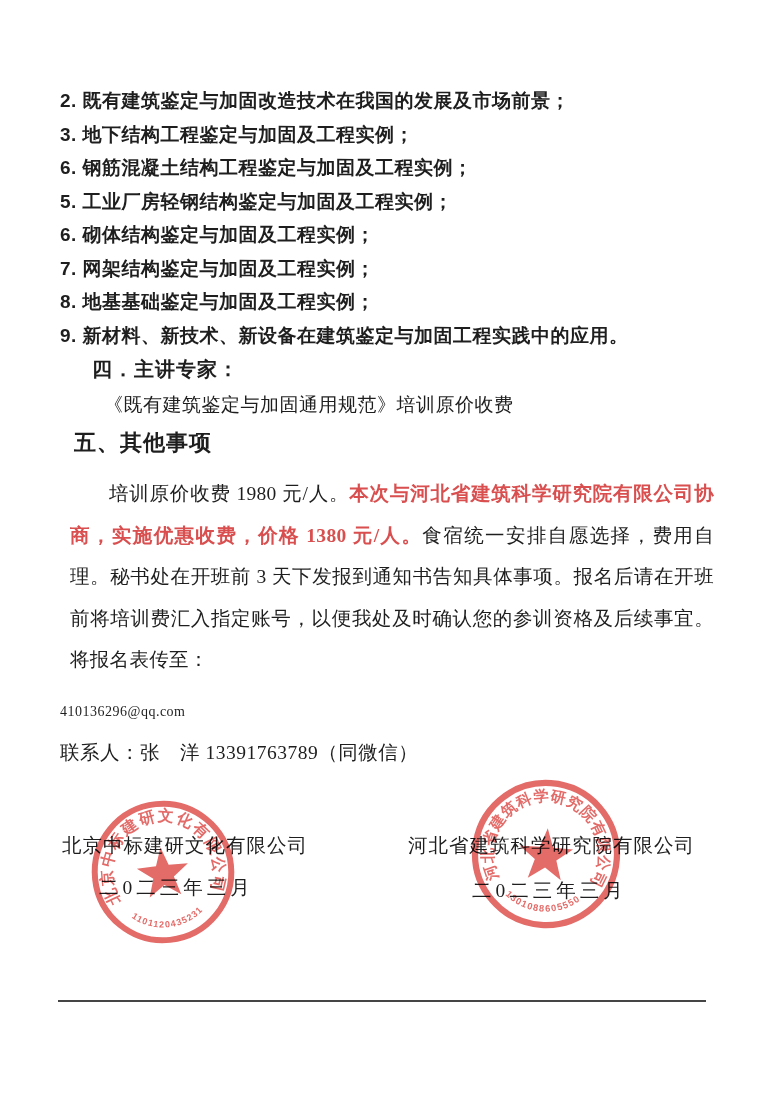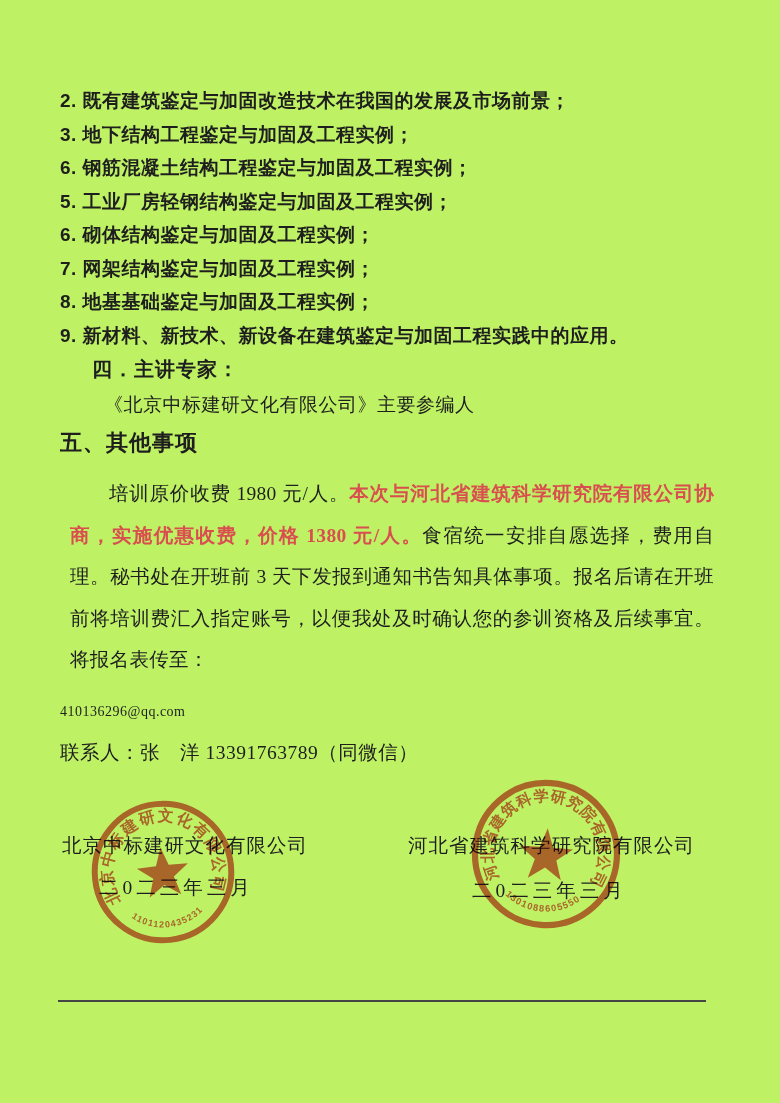--- a/index.html
+++ b/index.html
@@ -1,20 +1,20 @@
 <!DOCTYPE html>
 <html><head>
 <meta charset="utf-8">
 <style>
   html,body{margin:0;padding:0;background:#e8e8e8;}
   .page{
     position:relative;
     width:780px;height:1103px;
     margin:0 auto;
-    background:#bef264;
+    background:#ffffff;
     color:#1e1e1e;
     font-family:"Liberation Serif", serif;
     overflow:hidden;
   }
   .content{padding:84px 56px 0 60px;}
   .list-item{
     font-family:"Liberation Sans", sans-serif;
     font-weight:600;
     font-size:19px;
     line-height:33.5px;
@@ -36,20 +36,21 @@
     line-height:37px;
     padding-left:44px;
     letter-spacing:0.5px;
   }
   .h5{
     font-family:"Liberation Sans", sans-serif;
     font-weight:700;
     font-size:22px;
     line-height:40px;
     letter-spacing:1px;
+    margin-left:14px;
   }
   .para{
     font-size:19.5px;
     line-height:41.5px;
     text-align:justify;
     text-indent:2em;
     letter-spacing:0.3px;
     margin:10px;
   }
   .red{color:#d94f4f;font-weight:700;}
@@ -86,21 +87,21 @@
     <div class="list-item">2. 既有建筑鉴定与加固改造技术在我国的发展及市场前景；</div>
     <div class="list-item">3. 地下结构工程鉴定与加固及工程实例；</div>
     <div class="list-item">6. 钢筋混凝土结构工程鉴定与加固及工程实例；</div>
     <div class="list-item">5. 工业厂房轻钢结构鉴定与加固及工程实例；</div>
     <div class="list-item">6. 砌体结构鉴定与加固及工程实例；</div>
     <div class="list-item">7. 网架结构鉴定与加固及工程实例；</div>
     <div class="list-item">8. 地基基础鉴定与加固及工程实例；</div>
     <div class="list-item">9. 新材料、新技术、新设备在建筑鉴定与加固工程实践中的应用。</div>
 
     <div class="h4">四．主讲专家：</div>
-    <div class="h4-sub">《北京中标建研文化有限公司》主要参编人</div>
+    <div class="h4-sub">《既有建筑鉴定与加固通用规范》培训原价收费</div>
 
     <div class="h5">五、其他事项</div>
 
     <p class="para"><span>培训原价收费 1980 元/人。</span><span class="red">本次与河北省建筑科学研究院有限公司协商，实施优惠收费，价格 1380 元/人。</span><span>食宿统一安排自愿选择，费用自理。秘书处在开班前 3 天下发报到通知书告知具体事项。报名后请在开班前将培训费汇入指定账号，以便我处及时确认您的参训资格及后续事宜。将报名表传至：</span></p>
     <div class="email-line">410136296@qq.com</div>
 
     <div class="contact-line">联系人：张　洋 13391763789（同微信）</div>
   </div>
 
   <span class="sig-text" style="left:62px;top:832px;">北京中标建研文化有限公司</span>

